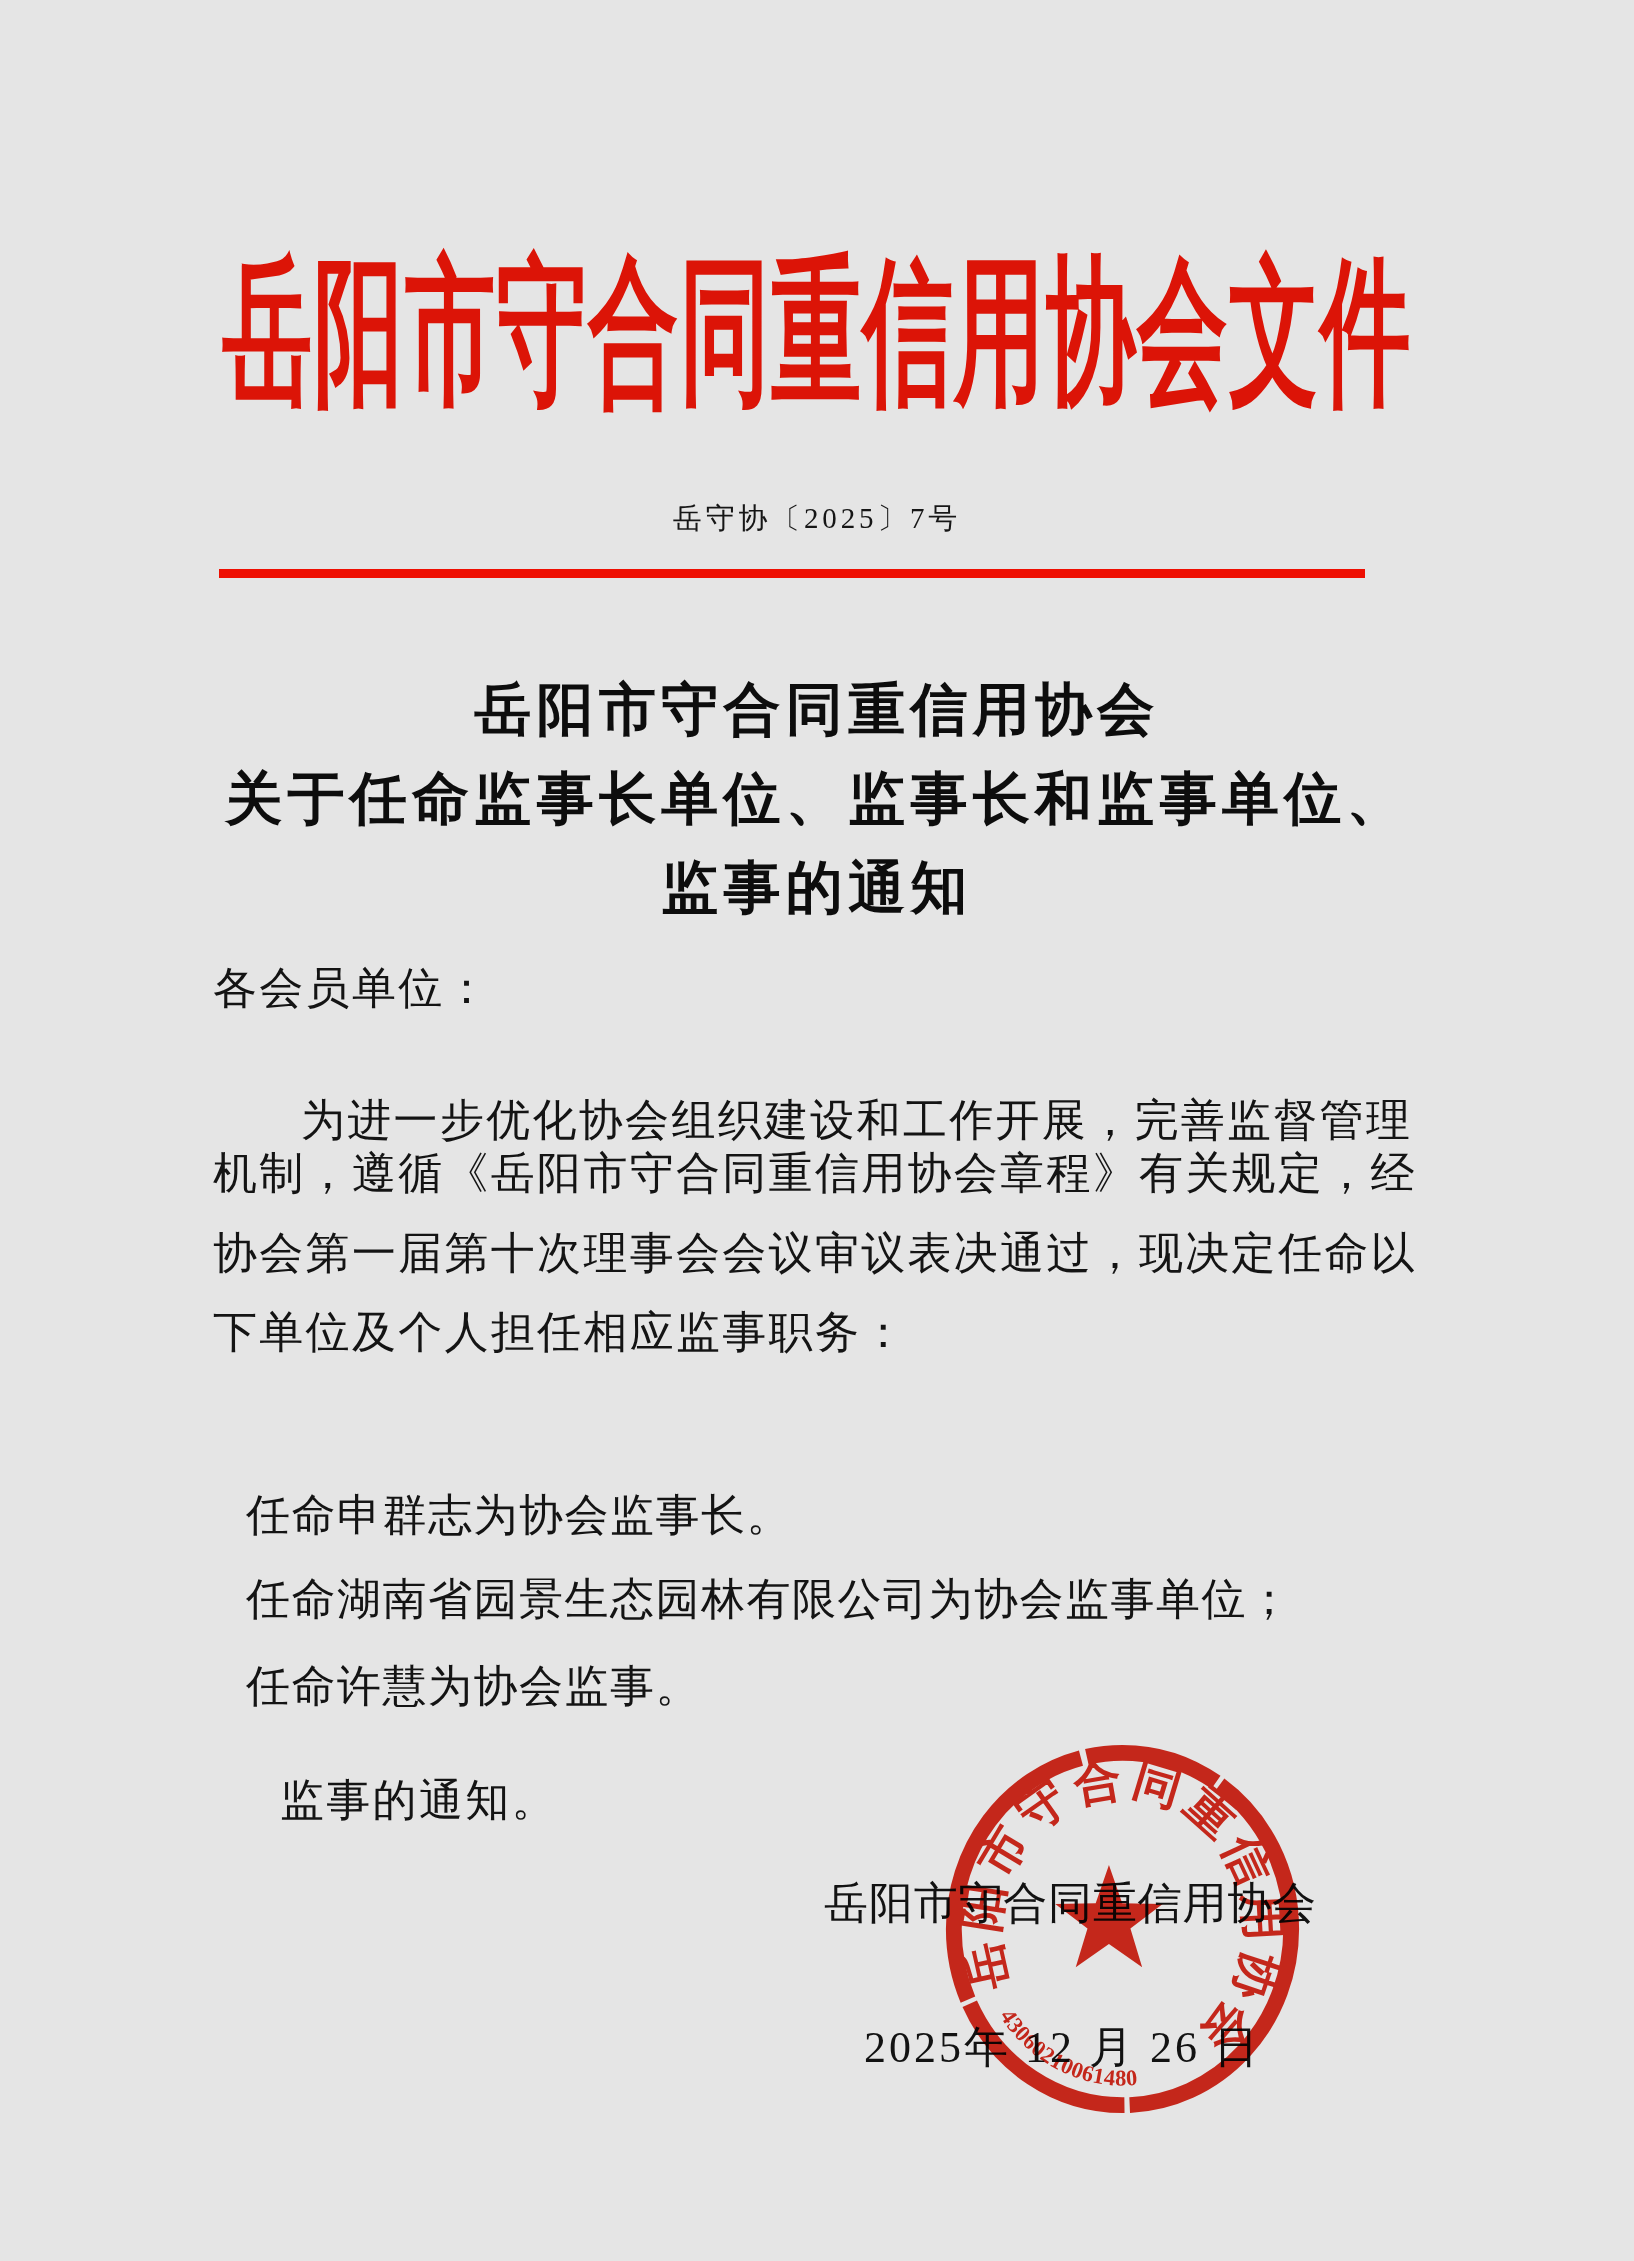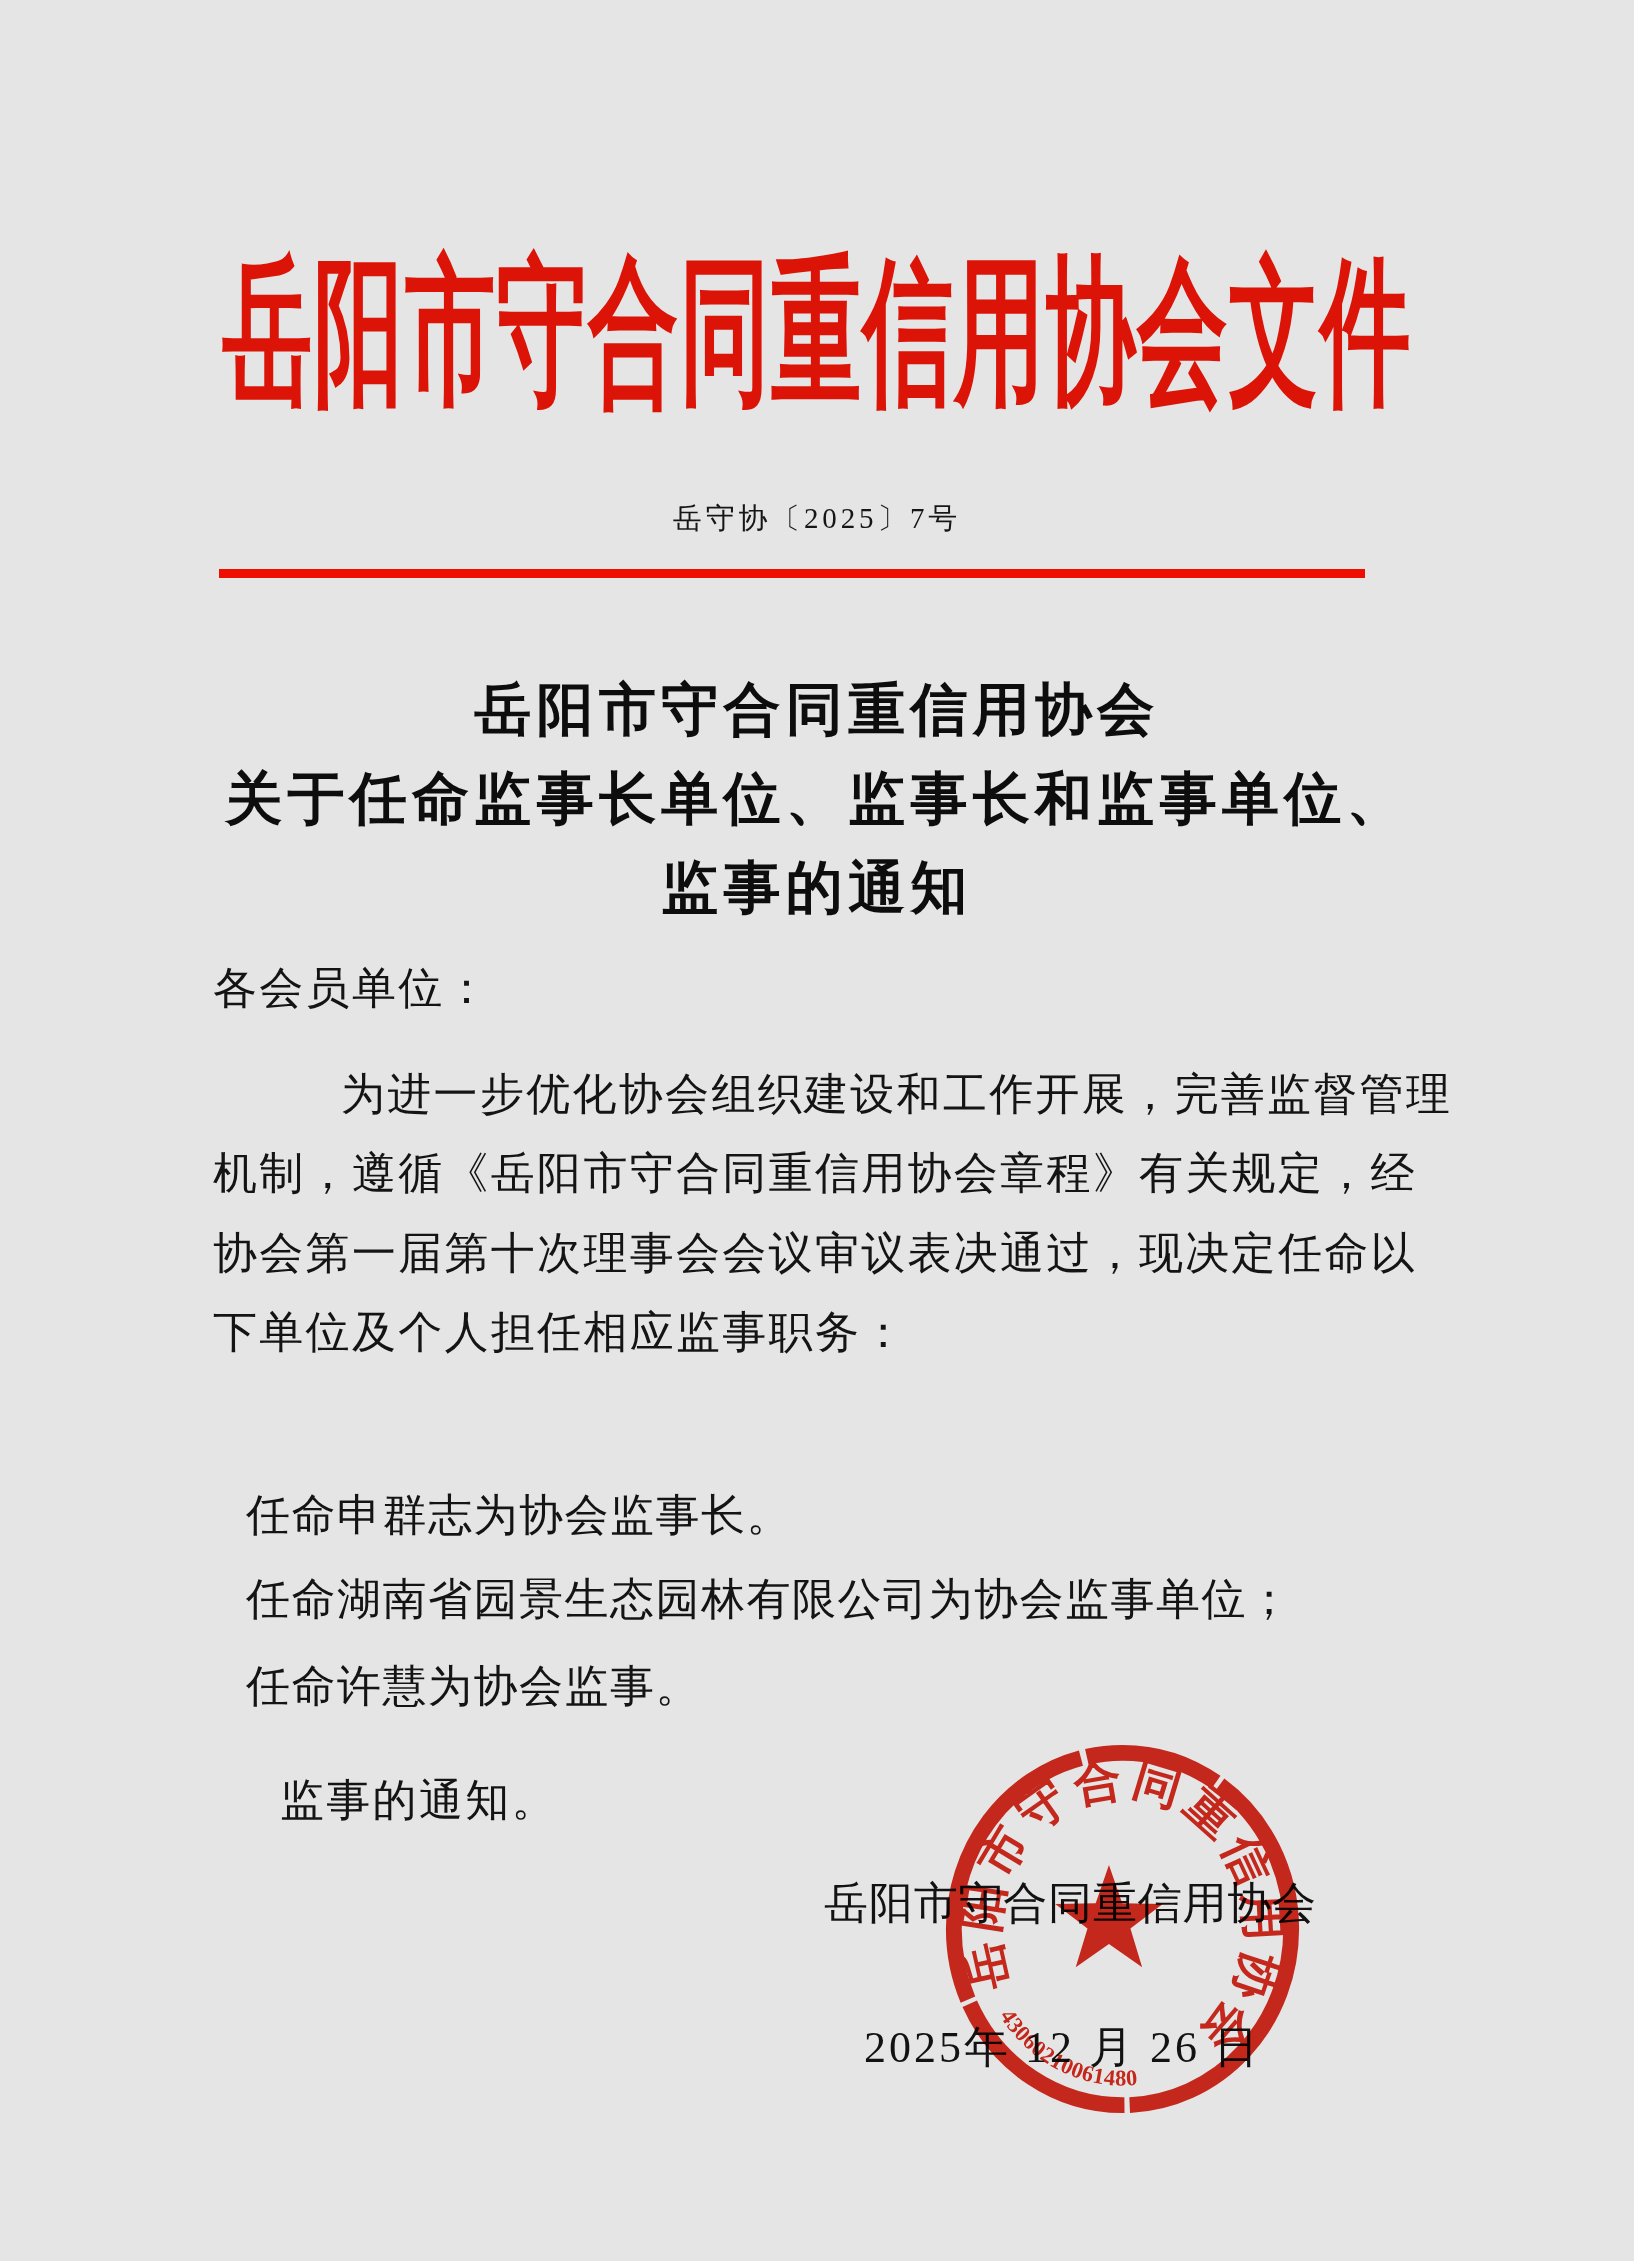--- a/index.html
+++ b/index.html
@@ -45,21 +45,21 @@
   }
   .t1{top:681px;}
   .t2{top:770px;}
   .t3{top:859px;}
   
   .body-text{
     font-size:44px;letter-spacing:2.3px;
     color:#141414;white-space:nowrap;
   }
   .salutation{left:213px;top:967px;}
-  .bl0{left:301px;top:1073px;margin-left:40px;}
+  .bl0{left:301px;top:1099px;}
   .bl1{left:213px;top:1152px;}
   .bl2{left:213px;top:1232px;}
   .bl3{left:213px;top:1311px;}
   .ap0{left:246px;top:1406px;letter-spacing:1.5px;}
   .ap1{left:246px;top:1494px;letter-spacing:1.5px;}
   .ap2{left:246px;top:1578px;letter-spacing:1.5px;}
   .ap3{left:246px;top:1665px;letter-spacing:1.5px;}
   .closing{left:280px;top:1779px;}
   
   .sig-org{

